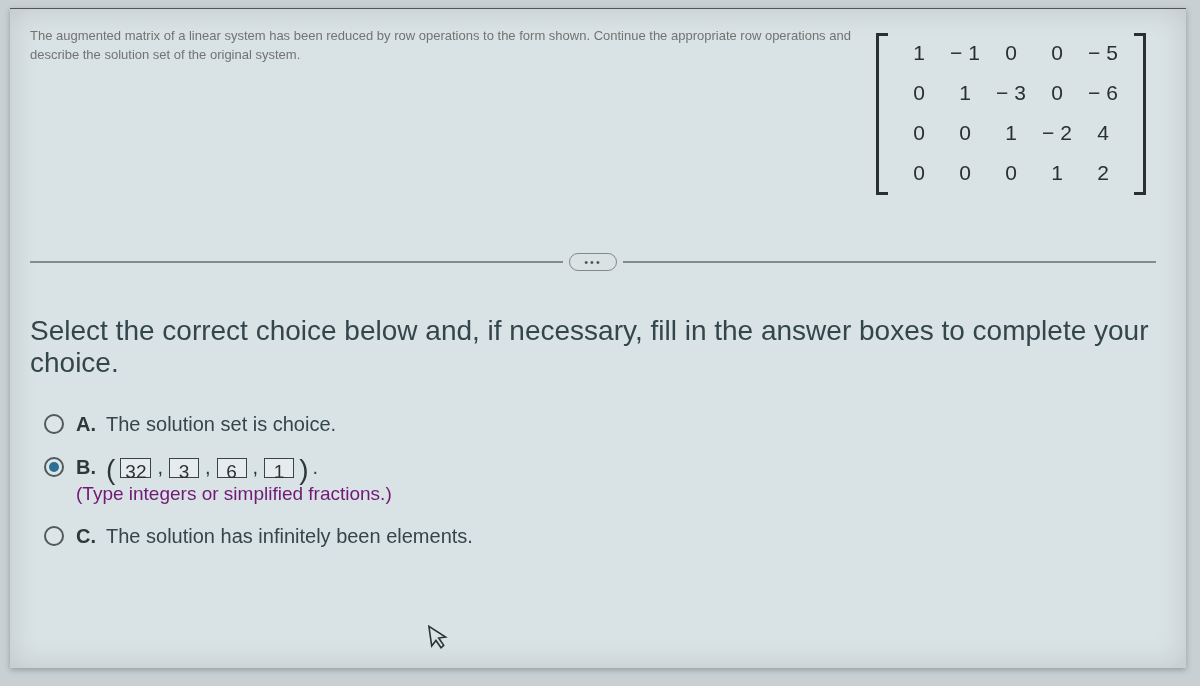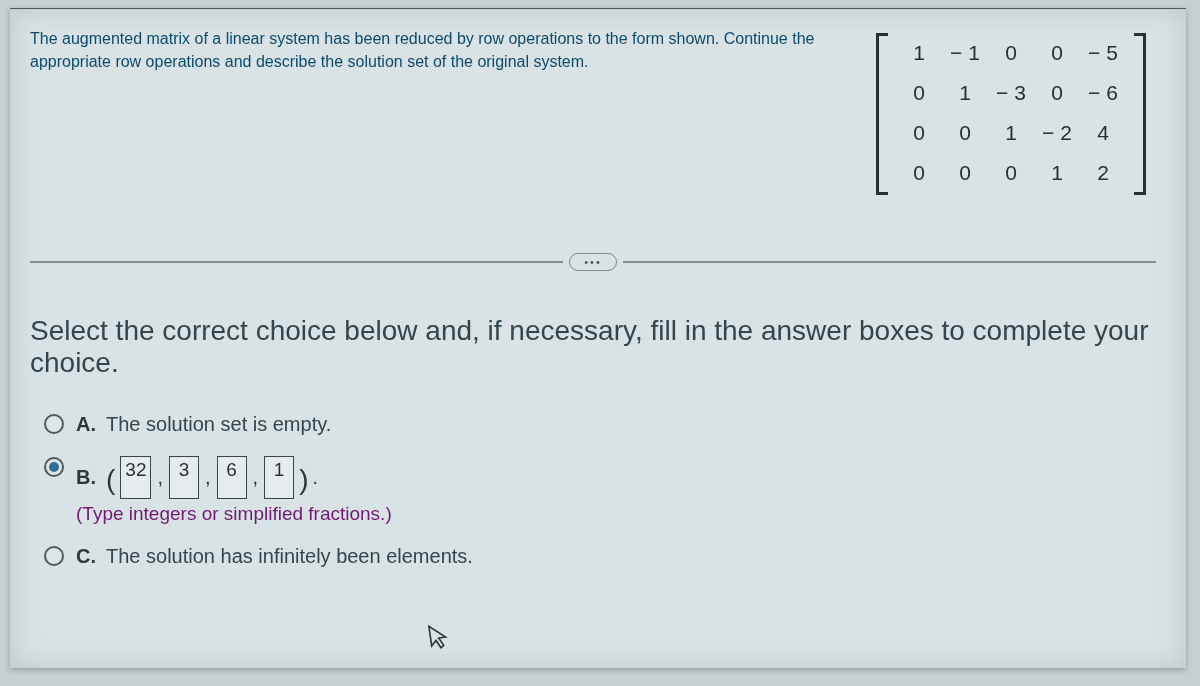--- a/index.html
+++ b/index.html
@@ -20,22 +20,22 @@
     min-height: 660px;
     position: relative;
   }
   .top-area {
     display: flex;
     align-items: flex-start;
     gap: 20px;
   }
   .question-text {
     flex: 1;
-    color: #0c4a6e;
-    font-size: 16px;
+    color: #737373;
+    font-size: 13px;
     line-height: 1.45;
     max-width: 870px;
   }
   .matrix-wrap {
     display: flex;
     align-items: stretch;
     padding: 4px 0;
     margin-right: 10px;
   }
   .bracket {
@@ -162,21 +162,21 @@
   .paren {
     font-size: 28px;
     line-height: 20px;
     position: relative;
     top: 2px;
     color: #2c3638;
   }
   .answer-box {
     display: inline-block;
     min-width: 30px;
-    height: 43px;
+    height: 20px;
     line-height: 26px;
     border: 1.5px solid #3a4447;
     background: #e6eced;
     text-align: center;
     font-size: 19px;
     color: #2a3234;
     padding: 0 4px;
     margin: 0 1px;
   }
   .comma {
@@ -235,21 +235,21 @@
 
   <div class="instruction">Select the correct choice below and, if necessary, fill in the answer boxes to complete your choice.</div>
 
   <div class="choices">
 
     <div class="choice">
       <span class="radio"></span>
       <div class="choice-body">
         <div class="choice-line1">
           <span class="choice-letter">A.</span>
-          <span>The solution set is empty.</span>
+          <span>The solution set is choice.</span>
         </div>
       </div>
     </div>
 
     <div class="choice">
       <span class="radio selected"></span>
       <div class="choice-body">
         <div class="choice-line1">
           <span class="choice-letter">B.</span>
           <span class="paren">(</span>

